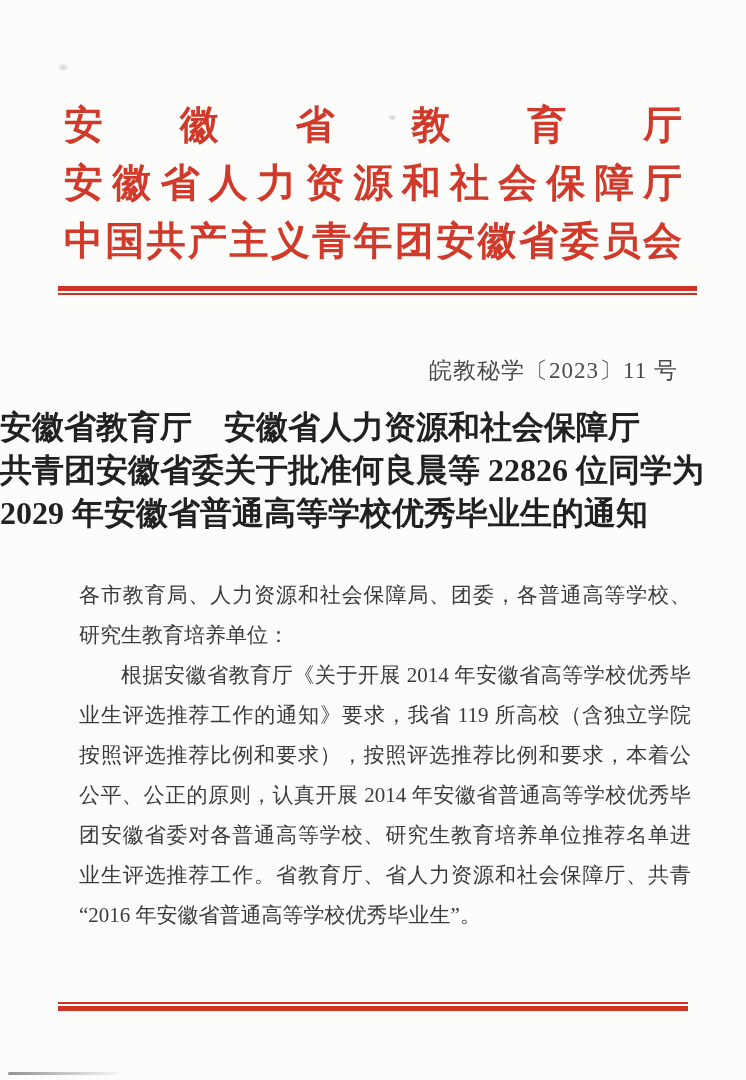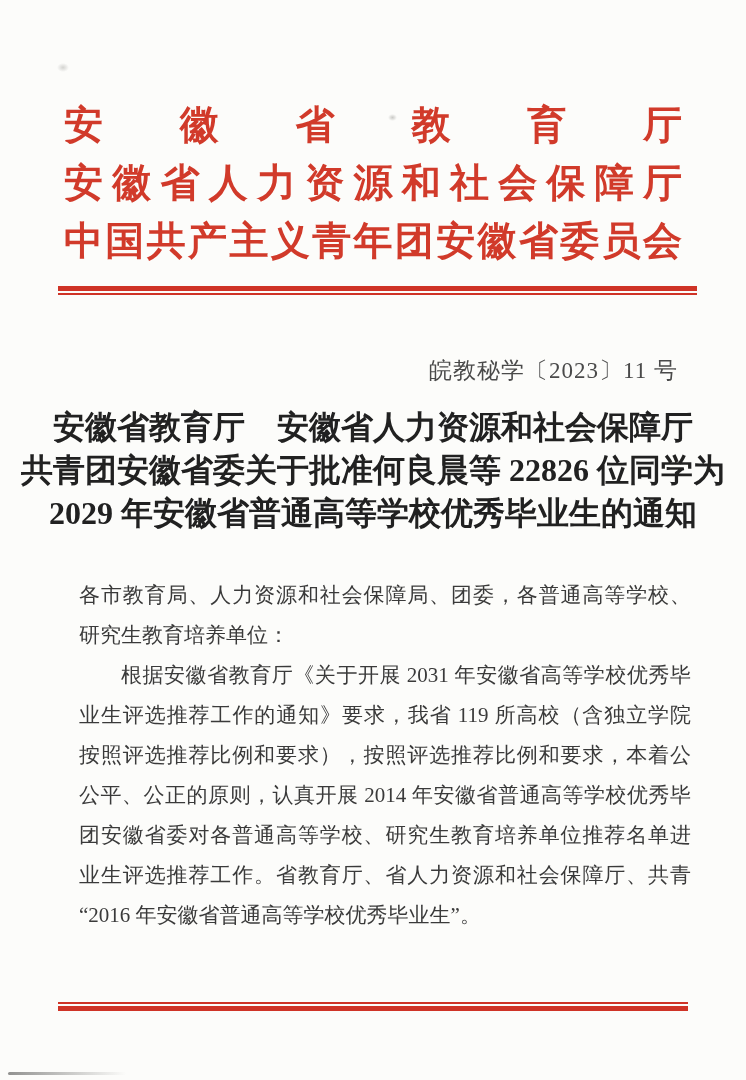--- a/index.html
+++ b/index.html
@@ -52,21 +52,21 @@
     margin-top: 29px;
   }
 
   
   .title {
     position: absolute;
     top: 406px;
     left: 0;
     width: 746px;
     margin: 0;
-    text-align: center;
+    text-align: left;
     font-size: 32px;
     line-height: 43px;
     font-weight: bold;
     color: #212121;
   }
   .title-line { display: block; white-space: nowrap; }
 
   
   .body-text {
     position: absolute;
@@ -129,21 +129,21 @@
 
   <h1 class="title">
     <span class="title-line">安徽省教育厅　安徽省人力资源和社会保障厅</span>
     <span class="title-line">共青团安徽省委关于批准何良晨等 22826 位同学为</span>
     <span class="title-line">2029 年安徽省普通高等学校优秀毕业生的通知</span>
   </h1>
 
   <main class="body-text">
     <div class="b-line just">各市教育局、人力资源和社会保障局、团委，各普通高等学校、</div>
     <div class="b-line">研究生教育培养单位：</div>
-    <div class="b-line just indent">根据安徽省教育厅《关于开展 2031 年安徽省高等学校优秀毕</div>
+    <div class="b-line just indent">根据安徽省教育厅《关于开展 2014 年安徽省高等学校优秀毕</div>
     <div class="b-line just">业生评选推荐工作的通知》要求，我省 119 所高校（含独立学院</div>
     <div class="b-line just">按照评选推荐比例和要求），按照评选推荐比例和要求，本着公开、</div>
     <div class="b-line just">公平、公正的原则，认真开展 2014 年安徽省普通高等学校优秀毕</div>
     <div class="b-line just">团安徽省委对各普通高等学校、研究生教育培养单位推荐名单进</div>
     <div class="b-line just">业生评选推荐工作。省教育厅、省人力资源和社会保障厅、共青</div>
     <div class="b-line">“2016 年安徽省普通高等学校优秀毕业生”。</div>
   </main>
 
   <div class="rule rule-bottom">
     <div class="rule-thin"></div>

